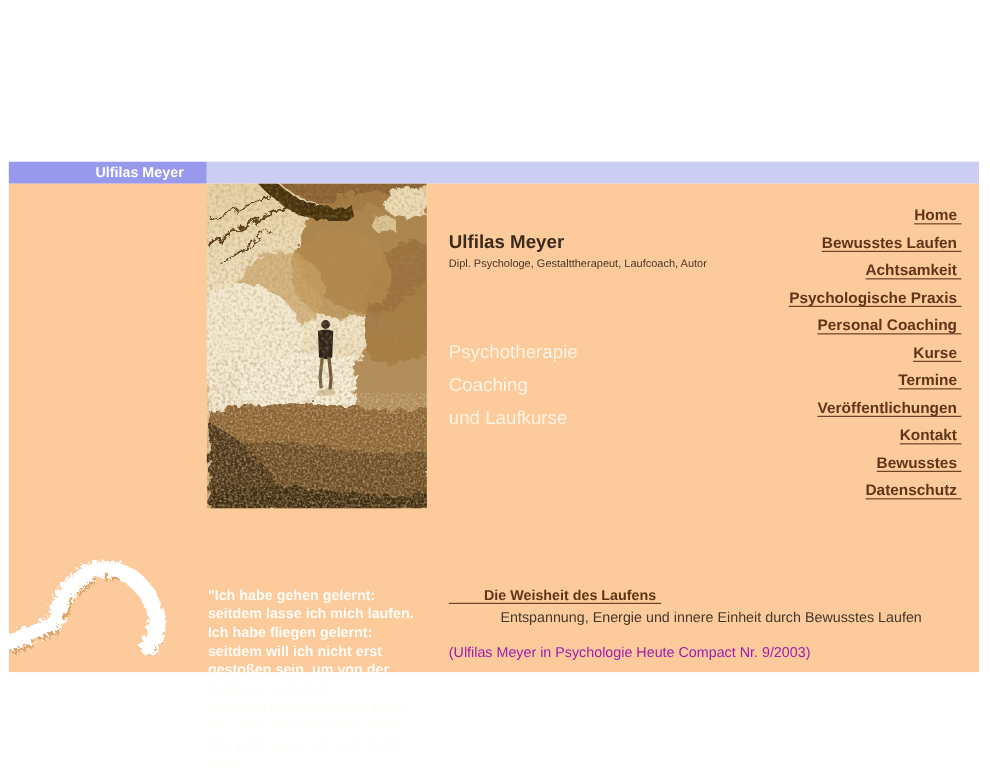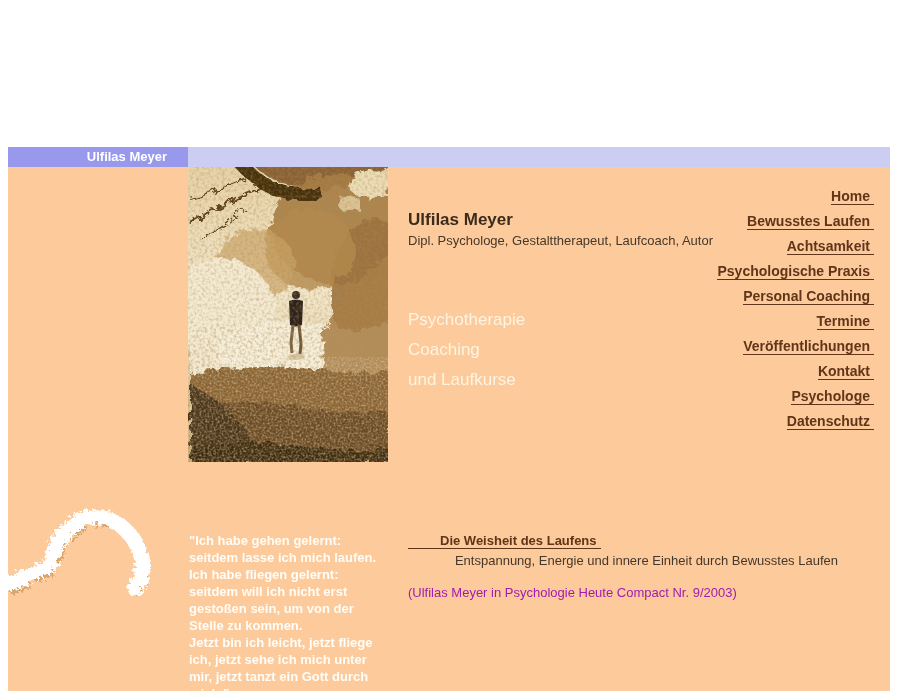--- a/index.html
+++ b/index.html
@@ -5,33 +5,33 @@
   html,body { margin:0; padding:0; background:#ffffff; }
   body { width:900px; height:700px; font-family:"Liberation Sans", sans-serif; overflow:hidden; }
   .page { margin-left:8px; width:882px;margin-top:43px; }
   .top-space { height:104px; background:#ffffff; }
 
   .topbar { display:flex; height:20px; }
   .topbar-left { width:180px; background:#9898ec; text-align:right; }
   .topbar-left span { color:#ffffff; font-weight:bold; font-size:13px; line-height:20px; padding-right:21px; }
   .topbar-right { flex:1; background:#cbcdf2; }
 
-  .main { position:relative; height:524px; background:#fcca9b; }
+  .main { position:relative; height:444px; background:#fcca9b; }
 
   .sidebar ul { list-style:none; margin:0; padding:16px 16px 0 0; text-align:right; }
   .sidebar li { height:25px; line-height:25px; }
   .sidebar a { color:#60351a; font-weight:bold; font-size:14px; text-decoration:none;
                border-bottom:1.5px solid #60351a; padding-right:4px; }
 
   .photo { position:absolute; left:180px; top:0; width:200px; height:295px; }
   .photo svg { display:block; }
 
   .intro { position:absolute; left:400px; top:43px; }
   .intro h1 { margin:0; font-size:17px; line-height:20px; color:#3c2b1d; }
-  .subtitle { margin-top:3px; font-size:13px; line-height:16px; color:#45382b; }
+  .subtitle { margin-top:3px; font-size:10px; line-height:16px; color:#45382b; }
   .services { margin-top:56px; font-size:17px; line-height:30px; color:#fdf4e3; white-space:pre-line; }
 
   .swoosh { position:absolute; left:-8px; top:334px; width:170px; height:95px; }
 
   .quote { position:absolute; left:181px; top:365px; width:200px; }
   .quote p { margin:0; color:#fffdf8; font-weight:bold; font-size:13px; line-height:17px; white-space:pre-line; }
   .quote .author { margin-top:14px; }
 
   .wisdom { position:absolute; left:400px; top:366px; width:430px; font-size:13px; }
   .wisdom a { color:#5f3518; font-weight:bold; text-decoration:none; display:inline-block;
@@ -54,24 +54,25 @@
 
   <div class="main">
 
     <nav class="sidebar">
       <ul>
         <li><a href="#">Home</a></li>
         <li><a href="#">Bewusstes Laufen</a></li>
         <li><a href="#">Achtsamkeit</a></li>
         <li><a href="#">Psychologische Praxis</a></li>
         <li><a href="#">Personal Coaching</a></li>
+        <li><a href="#">Kurse</a></li>
         <li><a href="#">Termine</a></li>
         <li><a href="#">Veröffentlichungen</a></li>
         <li><a href="#">Kontakt</a></li>
-        <li><a href="#">Psychologe</a></li>
+        <li><a href="#">Bewusstes</a></li>
         <li><a href="#">Datenschutz</a></li>
       </ul>
     </nav>
 
     <div class="photo">
       <svg viewBox="0 0 200 295" width="200" height="295" xmlns="http://www.w3.org/2000/svg">
         <defs>
           <linearGradient id="pbg" x1="0" y1="0" x2="0" y2="1">
             <stop offset="0" stop-color="#e7d2a8"></stop>
             <stop offset="0.45" stop-color="#f2e6c9"></stop>

